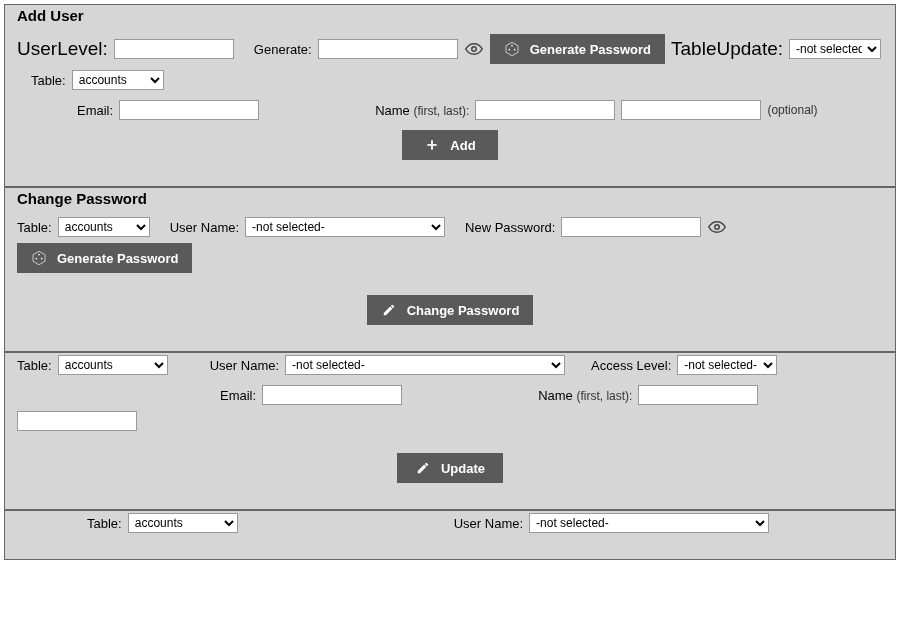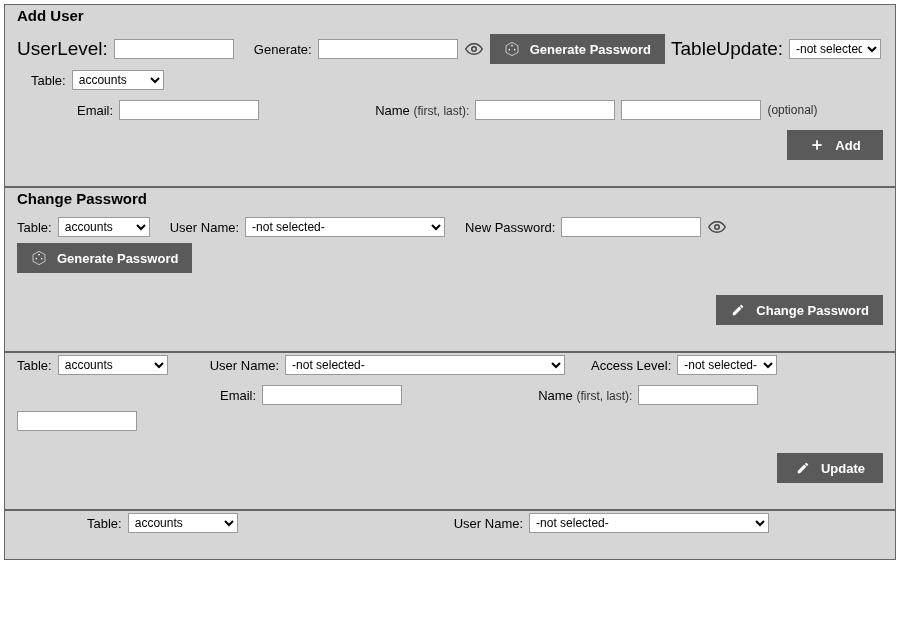--- a/index.html
+++ b/index.html
@@ -21,21 +21,21 @@
   font-size: 15px;
   margin-bottom: 10px;
 }
 .row {
   display: flex;
   align-items: center;
   flex-wrap: wrap;
   gap: 6px;
   margin-bottom: 10px;
 }
-.row.center { justify-content: flex-end; }
+.row.center { justify-content: center; }
 .lbl {
   font-size: 13px;
   text-align: right;
 }
 .lbl.ml { margin-left: 14px; }
 .hint { font-size: 12px; color: #333; }
 input[type=text], input[type=password] {
   height: 20px;
   border: 1px solid #999;
   background: #fff;

